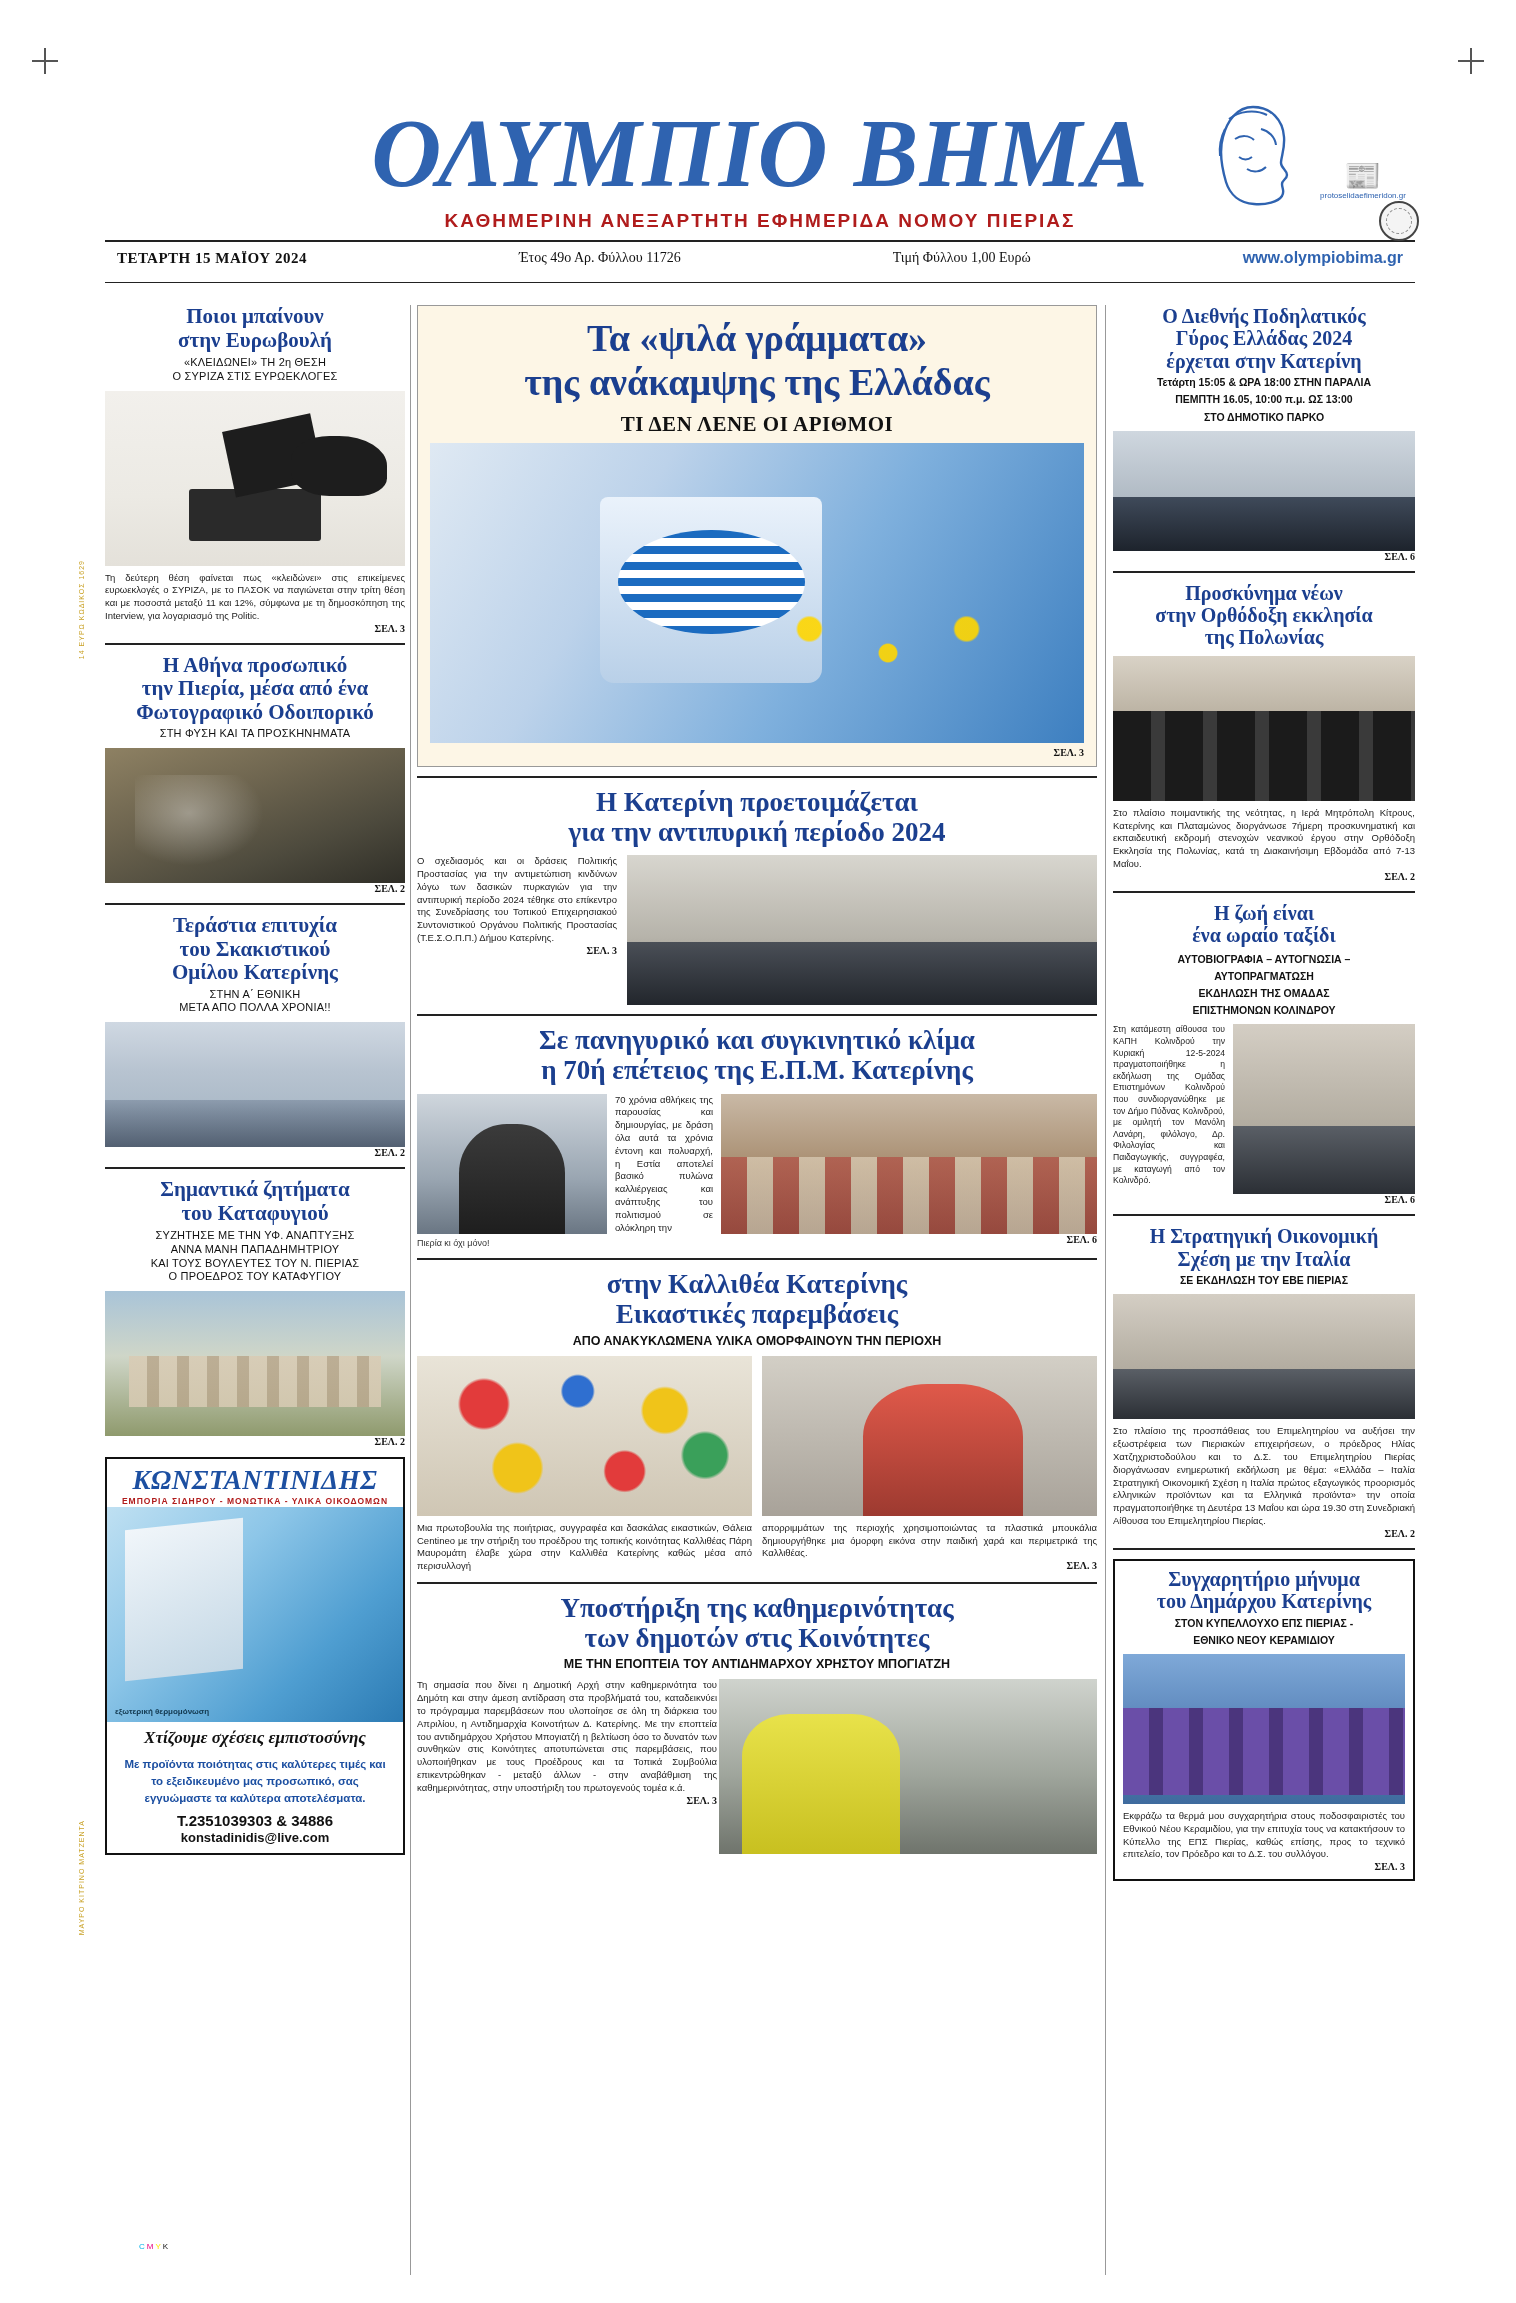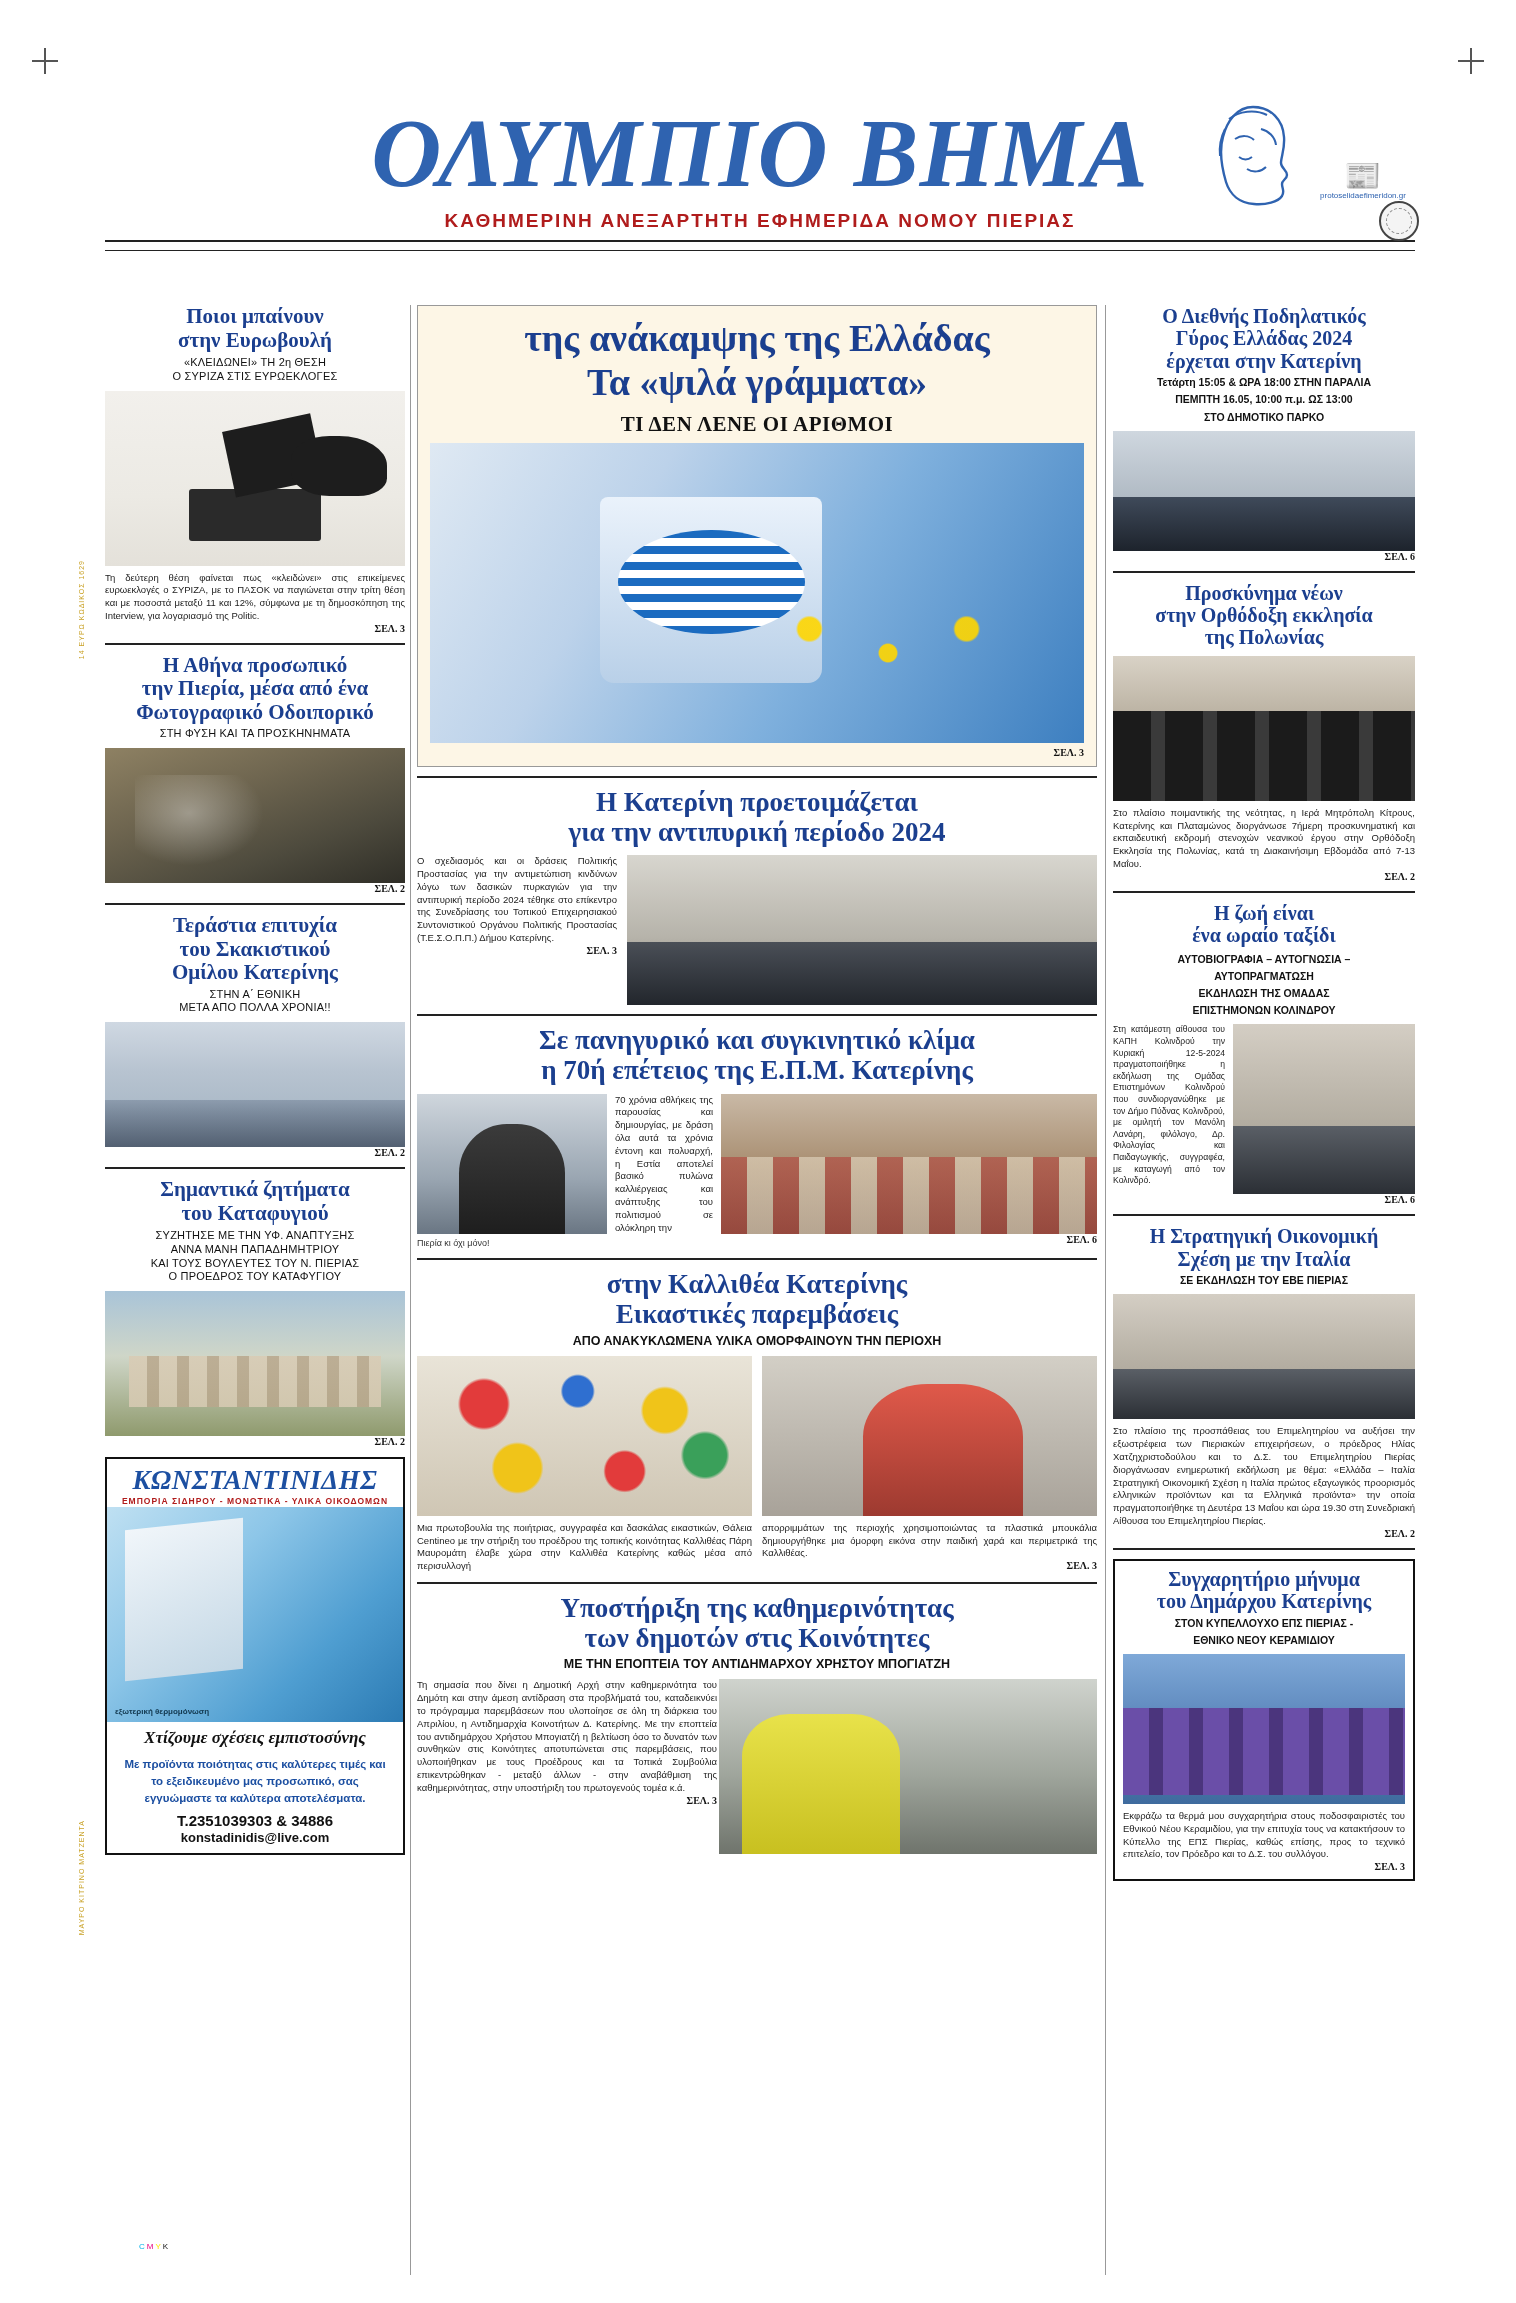--- a/index.html
+++ b/index.html
@@ -219,20 +219,26 @@
         <path d="M40 40c6-4 14-4 19 1M44 58c4 3 9 3 13 0M52 70c6 4 14 3 19-2M66 30c8 2 14 8 15 16" fill="none" stroke="#2f63b0" stroke-width="2"></path>
         <path d="M34 20c10-8 26-10 38-4M30 30c-4 8-6 18-5 27" fill="none" stroke="#2f63b0" stroke-width="2"></path>
       </svg>
       <div class="top-right-mini">
         <div class="mini-glyph">📰</div>
         <div>protoselidaefimeridon.gr</div>
       </div>
     </div>
     <div class="subtitle">ΚΑΘΗΜΕΡΙΝΗ ΑΝΕΞΑΡΤΗΤΗ ΕΦΗΜΕΡΙΔΑ ΝΟΜΟΥ ΠΙΕΡΙΑΣ</div>
     <div class="rule"></div>
+    <div class="info-row">
+      <div class="date">ΤΕΤΑΡΤΗ 15 ΜΑΪΟΥ 2024</div>
+      <div style="font-size:14px">Έτος 49ο Αρ. Φύλλου 11726</div>
+      <div style="font-size:14px">Τιμή Φύλλου 1,00 Ευρώ</div>
+      <div class="site">www.olympiobima.gr</div>
+    </div>
     <div class="rule thin"></div>
     <div class="seal"></div>
   </div>
 
   <div class="left-edge-text" style="top:560px;">14 ΕΥΡΩ ΚΩΔΙΚΟΣ 1629</div>
   <div class="left-edge-text" style="top:1820px;">ΜΑΥΡΟ ΚΙΤΡΙΝΟ ΜΑΤΖΕΝΤΑ</div>
   <div class="cmyk"><span>C</span><span>M</span><span>Y</span><span>K</span></div>
 
   <div class="vline" style="left:410px;"></div>
   <div class="vline" style="left:1105px;"></div>
@@ -300,22 +306,22 @@
         <div class="ad-slogan">Χτίζουμε σχέσεις εμπιστοσύνης</div>
         <div class="ad-text">Με προϊόντα ποιότητας στις καλύτερες τιμές και το εξειδικευμένο μας προσωπικό, σας εγγυώμαστε τα καλύτερα αποτελέσματα.</div>
         <div class="ad-phone">Τ.2351039303 &amp; 34886</div>
         <div class="ad-mail">konstadinidis@live.com</div>
       </div>
     </div>
 
     <div class="col-mid">
 
       <div class="lead-box">
+        <h2 class="lead-h1">Τα «ψιλά γράμματα»</h2>
         <h2 class="lead-h1">της ανάκαμψης της Ελλάδας</h2>
-        <h2 class="lead-h1">Τα «ψιλά γράμματα»</h2>
         <div class="lead-h2">ΤΙ ΔΕΝ ΛΕΝΕ ΟΙ ΑΡΙΘΜΟΙ</div>
         <div class="ph ph-euro" style="height:300px;">
           <div class="flagjar"></div>
             <div class="stars"></div>
         </div>
         <div class="sel" style="margin-top:4px;">ΣΕΛ. 3</div>
       </div>
 
       <div class="hr2"></div>
 

